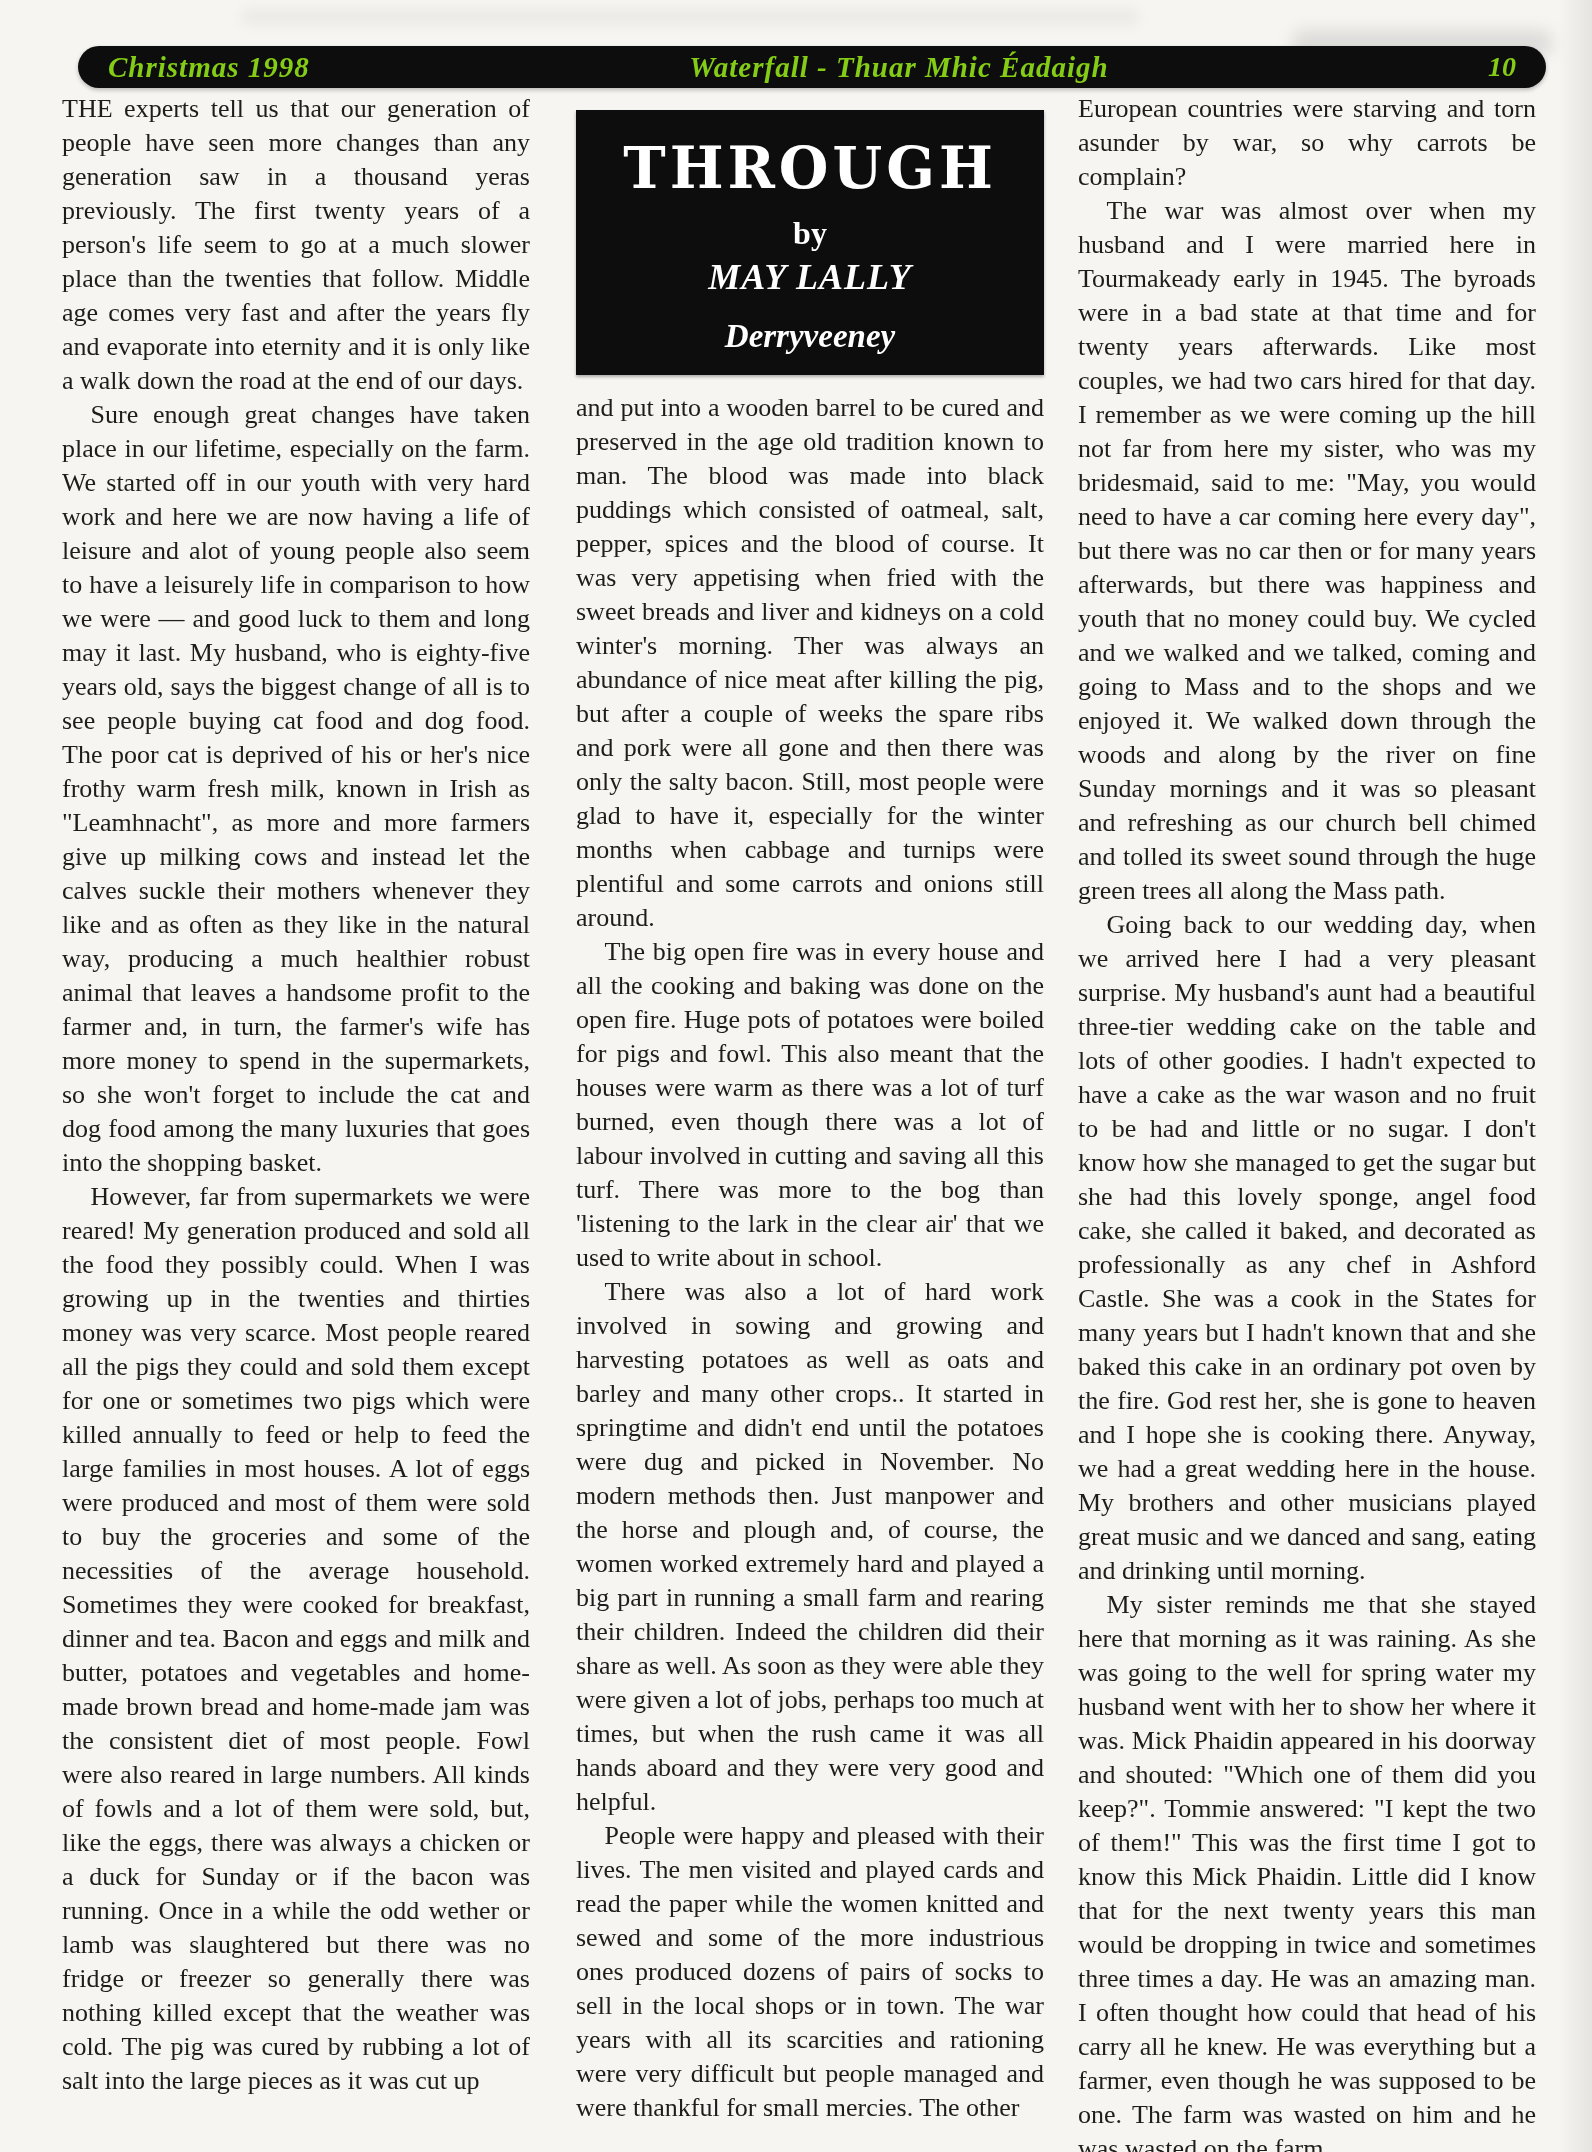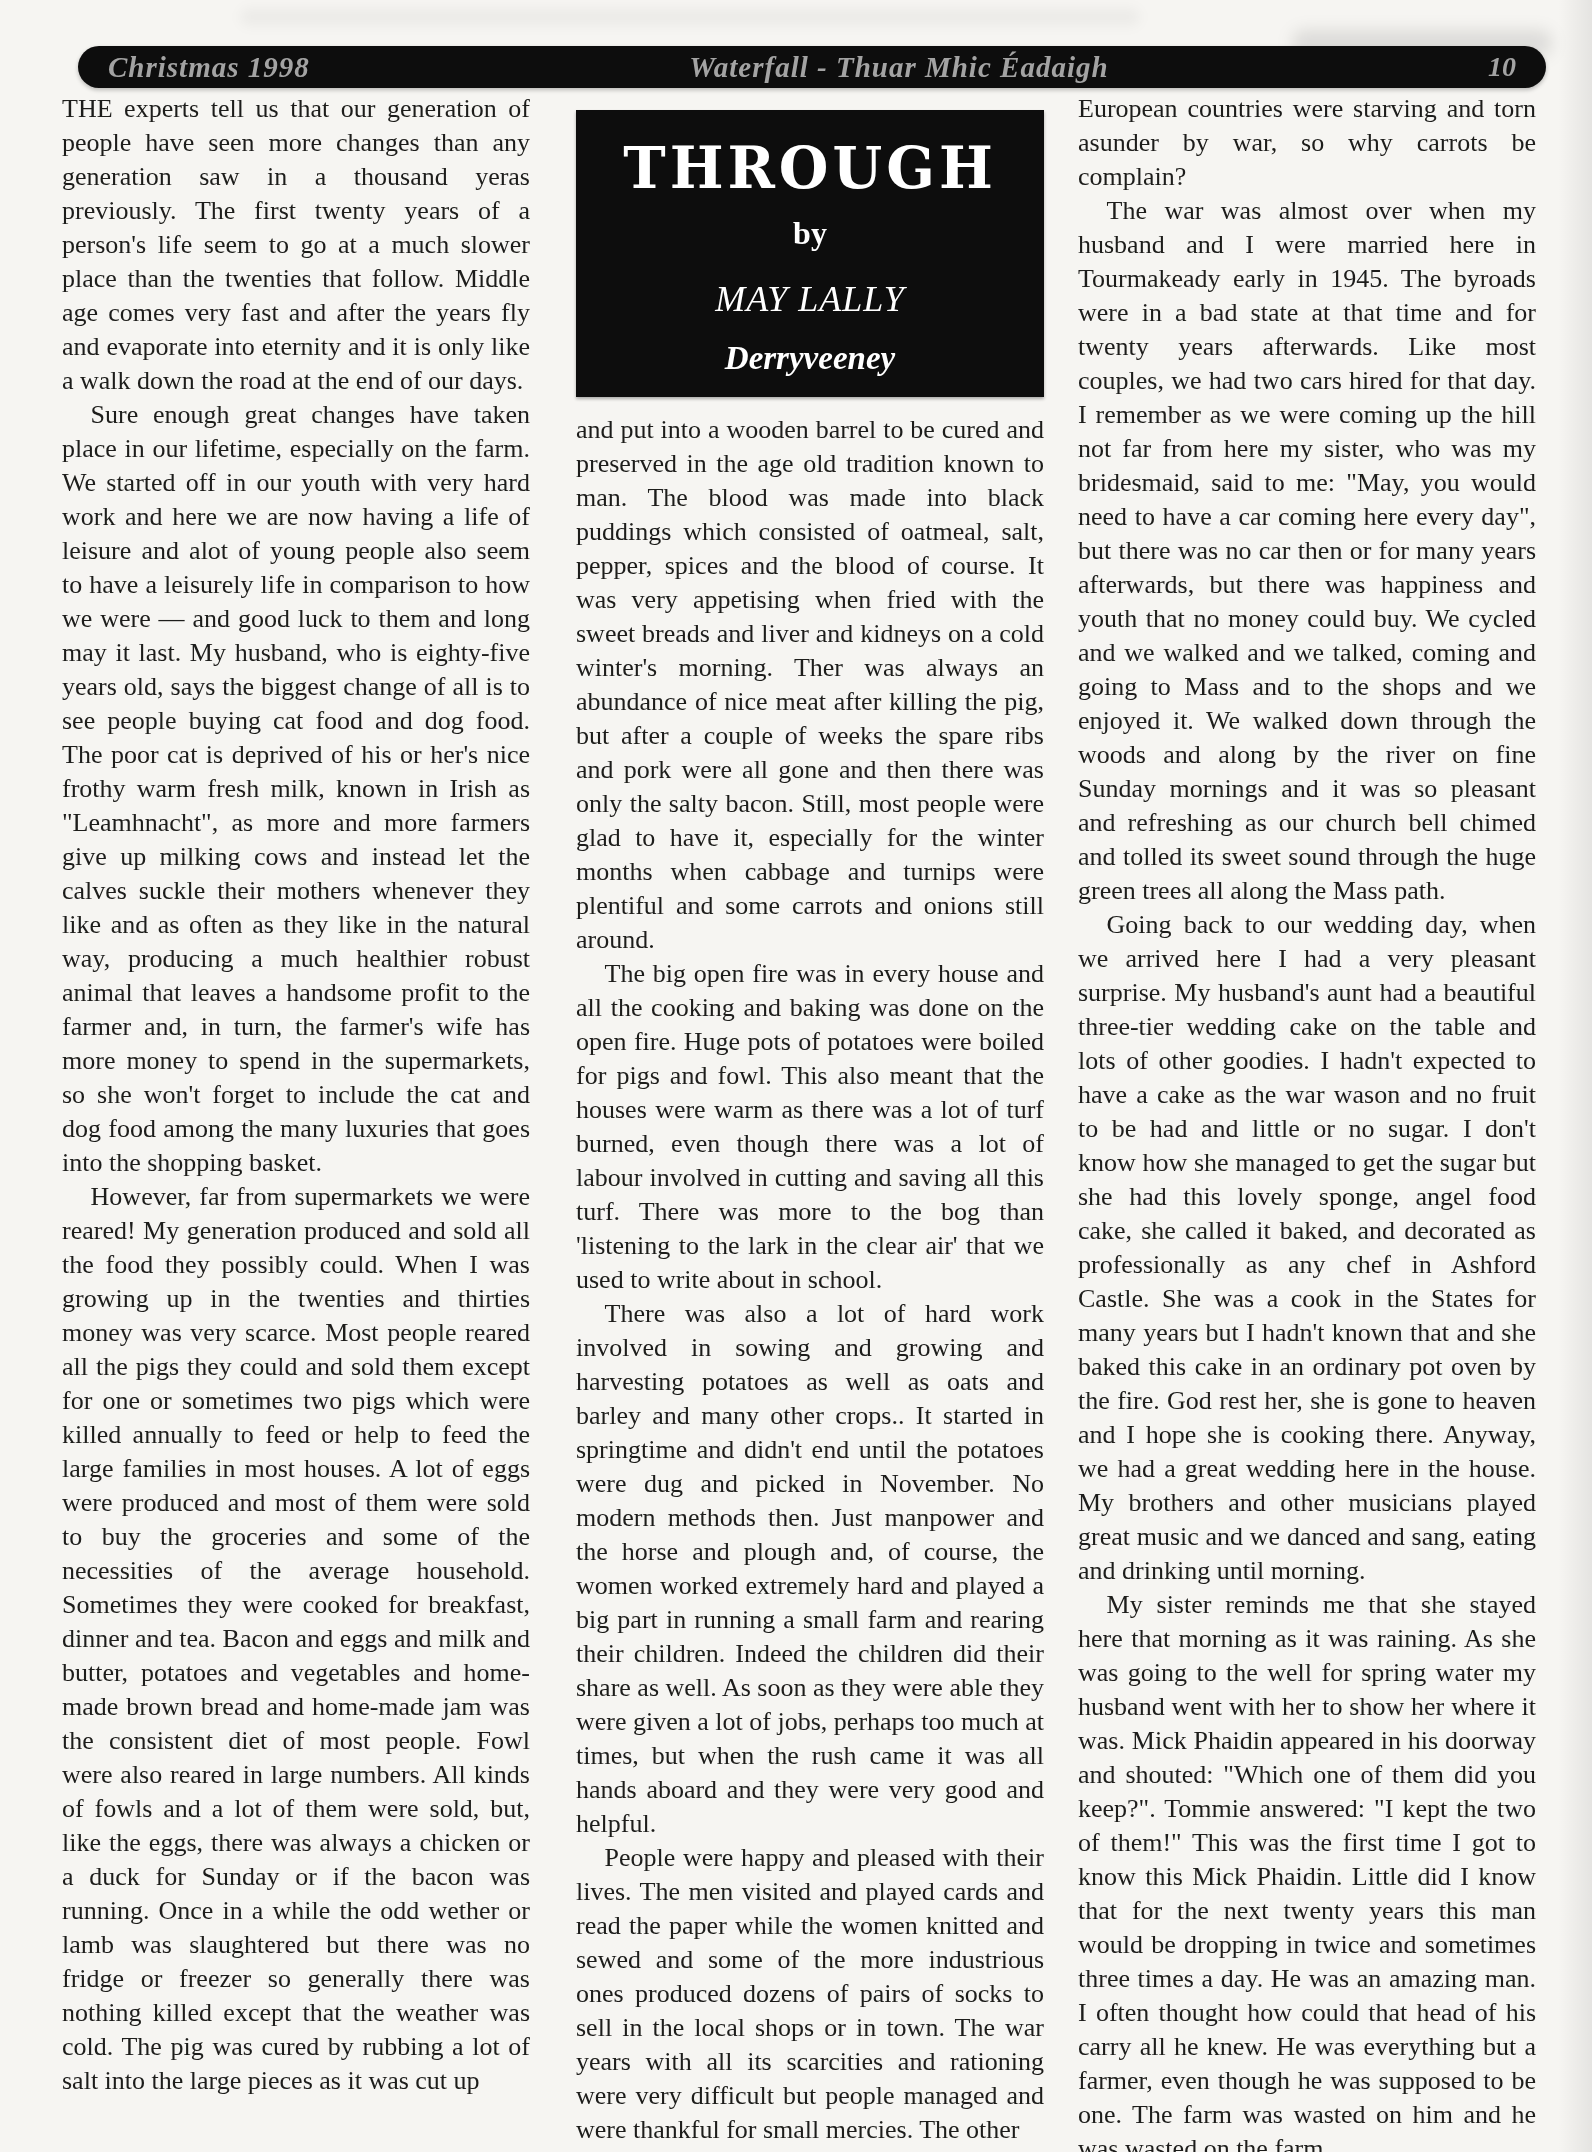--- a/index.html
+++ b/index.html
@@ -23,21 +23,21 @@
   .scan-smudge-topright{
     position:absolute;top:30px;right:40px;width:260px;height:26px;
     background:rgba(0,0,0,0.10);filter:blur(8px);border-radius:12px;
   }
   
   .masthead{
     position:absolute;left:78px;top:46px;width:1468px;height:42px;
     background:#0d0d0d;border-radius:24px;
     display:flex;align-items:center;justify-content:space-between;
     padding:0 30px;box-sizing:border-box;
-    color:#a3a3a3;font-weight:bold;font-style:italic;
+    color:#84cc16;font-weight:bold;font-style:italic;
     box-shadow:0 2px 4px rgba(0,0,0,0.25);
   }
   .masthead .issue{font-size:29px;letter-spacing:1px;}
   .masthead .title{font-size:29px;letter-spacing:1px;font-style:italic;}
   .masthead .pageno{font-size:28px;}
   
   .col{position:absolute;top:92px;}
   .col1{left:62px;width:468px;}
   .col2{left:576px;width:468px;}
   .col3{left:1078px;width:458px;}
@@ -55,21 +55,21 @@
     padding:26px 8px 20px 8px;
     text-align:center;
     box-shadow:0 2px 3px rgba(0,0,0,0.3);
   }
   .title-line{
     font-family:"DejaVu Serif","Liberation Serif",serif;
     font-weight:bold;font-size:57px;line-height:1.12;
     letter-spacing:4px;
   }
   .title-by{font-weight:bold;font-size:32px;margin-top:15px;}
-  .title-author{font-weight:normal;font-style:italic;font-size:36px;margin-top:26px;letter-spacing:1px;}
+  .title-author{font-weight:bold;font-style:italic;font-size:36px;margin-top:4px;letter-spacing:1px;}
   .title-place{font-weight:bold;font-style:italic;font-size:33px;margin-top:20px;}
 </style>
 </head>
 <body>
 
 <div class="page">
 
   <div class="scan-smudge-top"></div>
   <div class="scan-smudge-topright"></div>
   <div class="scan-edge-right"></div>

